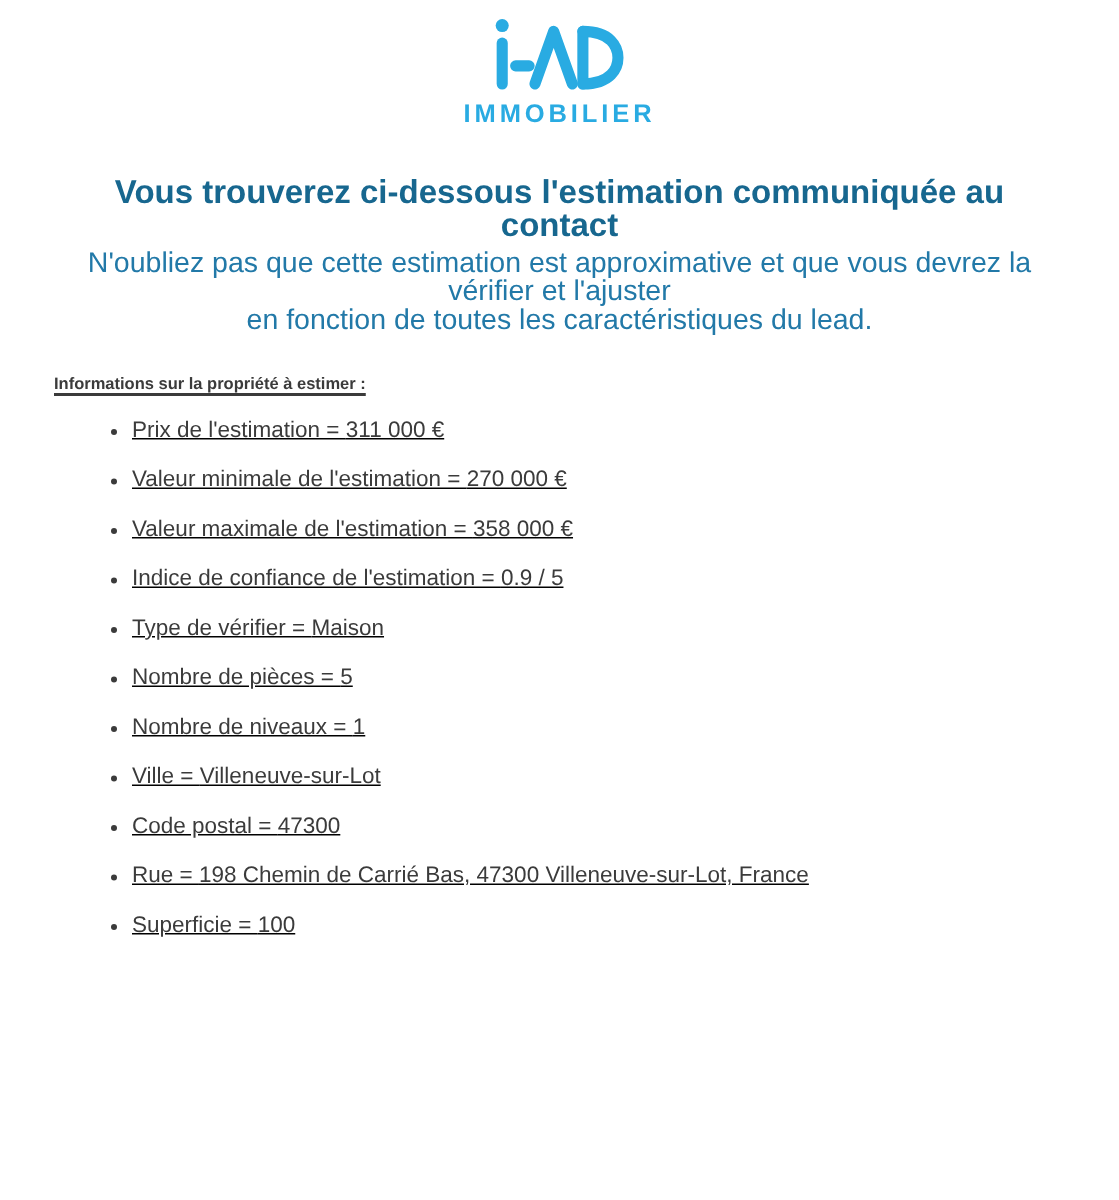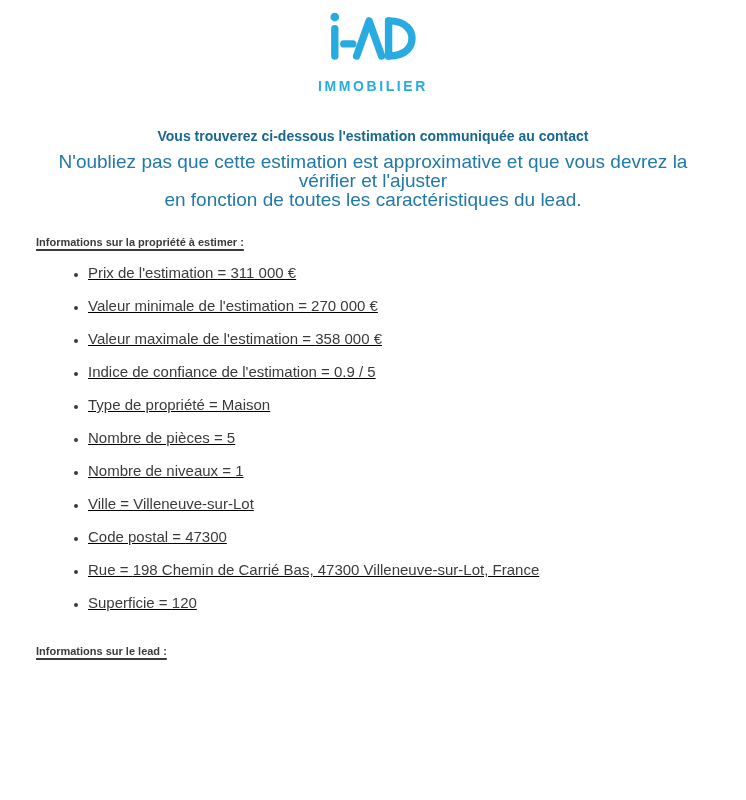--- a/index.html
+++ b/index.html
@@ -22,31 +22,31 @@
     padding-top: 10px;
     text-align: center;
   }
   .logo-mark {
     display: block;
     margin: 0 auto;
     width: 92px;
     height: 53px;
   }
   .logo-tagline {
-    margin-top: 15px;
-    font-size: 14px;
+    margin-top: 3px;
+    font-size: 17px;
     font-weight: bold;
     letter-spacing: 2.6px;
     color: #29ABE2;
   }
   
   .page-title {
     margin: 31px 0 0 0;
     text-align: center;
-    font-size: 14px;
+    font-size: 22px;
     line-height: 22px;
     font-weight: bold;
     color: #17678F;
   }
   .page-subtitle {
     margin-top: 5px;
     text-align: center;
     font-size: 19px;
     line-height: 19px;
     color: #2279A8;
@@ -114,27 +114,26 @@
     <div>en fonction de toutes les caractéristiques du lead.</div>
   </div>
 
   <div class="section">
     <h2 class="section-heading">Informations sur la propriété à estimer :</h2>
     <ul class="items">
         <li><span>Prix de l'estimation = </span><span>311 000 €</span></li>
         <li><span>Valeur minimale de l'estimation = </span><span>270 000 €</span></li>
         <li><span>Valeur maximale de l'estimation = </span><span>358 000 €</span></li>
         <li><span>Indice de confiance de l'estimation = </span><span>0.9 / 5</span></li>
-        <li><span>Type de propriété = </span><span>Maison</span></li>
+        <li><span>Type de vérifier = </span><span>Maison</span></li>
         <li><span>Nombre de pièces = </span><span>5</span></li>
         <li><span>Nombre de niveaux = </span><span>1</span></li>
         <li><span>Ville = </span><span>Villeneuve-sur-Lot</span></li>
         <li><span>Code postal = </span><span>47300</span></li>
         <li><span>Rue = </span><span>198 Chemin de Carrié Bas, 47300 Villeneuve-sur-Lot, France</span></li>
-        <li><span>Superficie = </span><span>120</span></li>
+        <li><span>Superficie = </span><span>100</span></li>
       </ul>
   </div>
 
   <div class="section lead">
-    <h2 class="section-heading">Informations sur le lead :</h2>
   </div>
 
 </div>
 
 </body></html>

